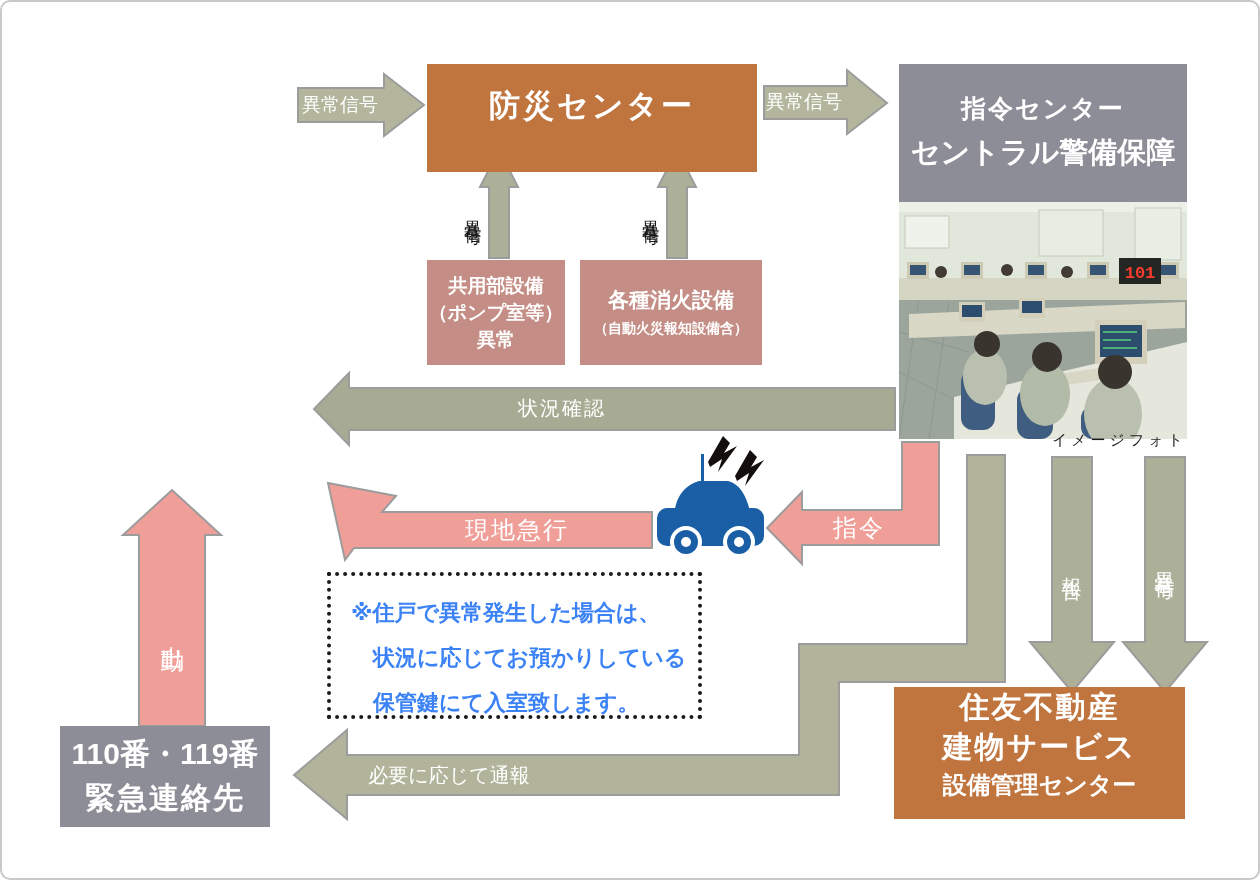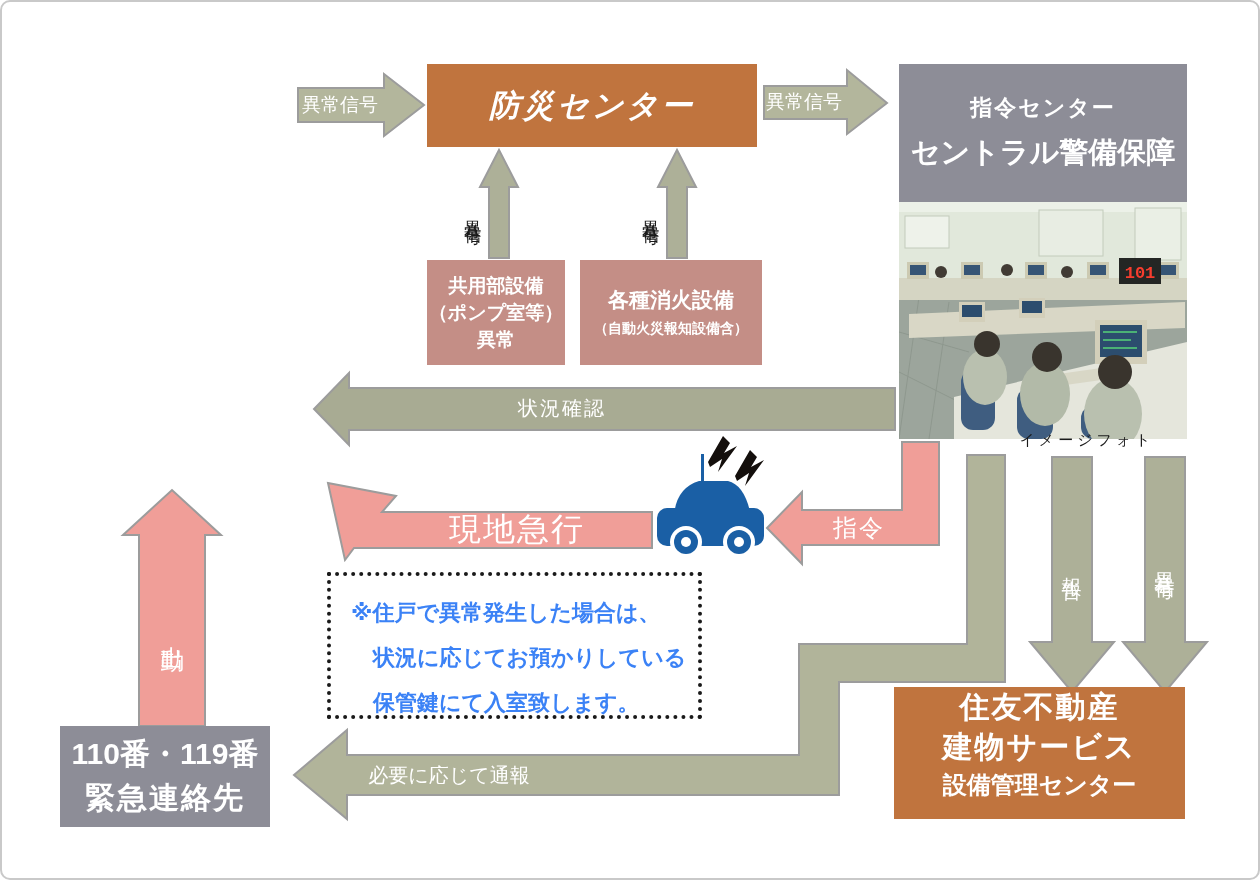--- a/index.html
+++ b/index.html
@@ -30,21 +30,21 @@
     display:flex;align-items:center;justify-content:center;letter-spacing:1px;
   }
   .orangebox{background:#c0743e;}
   .graybox{background:#8d8d97;}
   .rosebox{background:#c48e86;display:flex;flex-direction:column;justify-content:center;}
   .notebox{
     position:absolute;border:4px dotted #1a1a1a;background:#fff;color:#3b82f6;
     font-size:22px;font-weight:bold;line-height:45px;padding:14px 0 0 20px;z-index:4;
   }
   .notebox .indent{padding-left:22px;}
-  .caption{position:absolute;color:#1a1a1a;font-size:15px;letter-spacing:4px;text-align:center;z-index:5;}
+  .caption{position:absolute;color:#1a1a1a;font-size:15px;letter-spacing:4px;text-align:right;z-index:5;}
 </style>
 </head>
 <body>
 
 <div class="canvas">
 
   <svg class="abs" style="left:0;top:0;z-index:1;" width="1260" height="880" viewBox="0 0 1260 880">
     <g stroke="#9c9c9c" stroke-width="2" stroke-linejoin="miter">
       <polygon fill="#b3b69c" points="296,86 382,86 382,72 422,103 382,134 382,120 296,120"></polygon>
       <polygon fill="#b3b69c" points="762,84 845,84 845,68 885,101 845,132 845,117 762,117"></polygon>
@@ -70,27 +70,27 @@
       <circle cx="684" cy="540" r="5" fill="#ffffff"></circle>
       <circle cx="737" cy="540" r="5" fill="#ffffff"></circle>
     </g>
     <g fill="#140f0c">
       <polygon points="706,460 721,434 728,441 722,451 735,444 716,470 720,457 708,465"></polygon>
       <polygon points="733,474 748,448 755,455 749,465 762,458 743,484 747,471 735,479"></polygon>
     </g>
   </svg>
 
 
-  <div class="box orangebox" style="left:425px;top:62px;width:330px;height:83px;z-index:2;
-              font-size:31px;letter-spacing:3px;line-height:83px;font-style:italic;">
+  <div class="box orangebox" style="left:425px;top:62px;width:330px;height:108px;z-index:2;
+              font-size:31px;letter-spacing:3px;line-height:83px;">
     <span>防災センター</span>
   </div>
 
   <div class="box graybox" style="left:897px;top:62px;width:288px;height:138px;z-index:2;padding-top:22px;">
-    <div style="font-size:22px;letter-spacing:2px;line-height:44px;">指令センター</div>
+    <div style="font-size:25px;letter-spacing:2px;line-height:44px;">指令センター</div>
     <div style="font-size:29px;line-height:44px;">セントラル警備保障</div>
   </div>
 
   <svg class="abs" style="left:897px;top:200px;z-index:2;" width="288" height="237" viewBox="0 0 288 237">
     <rect x="0" y="0" width="288" height="237" fill="#e6ebdf"></rect>
     <rect x="0" y="0" width="288" height="10" fill="#f2f5ee"></rect>
     <rect x="6" y="14" width="44" height="32" fill="#f4f6f0" stroke="#c4ccbc"></rect>
     <rect x="140" y="8" width="64" height="46" fill="#eef1e8" stroke="#c4ccbc"></rect>
     <rect x="236" y="6" width="46" height="52" fill="#f0f3ea" stroke="#c4ccbc"></rect>
     <rect x="0" y="95" width="288" height="142" fill="#99a199"></rect>
@@ -180,20 +180,20 @@
   <div class="box graybox" style="left:58px;top:724px;width:210px;height:101px;z-index:2;padding-top:6px;">
     <div style="font-size:30px;line-height:44px;">110番・119番</div>
     <div style="font-size:30px;line-height:44px;letter-spacing:2px;">緊急連絡先</div>
   </div>
 
   <div class="lbl" style="left:338px;top:103px;font-size:19px;">異常信号</div>
   <div class="lbl" style="left:802px;top:100px;font-size:19px;">異常信号</div>
   <div class="lbl vert dark" style="left:470px;top:211px;font-size:17px;">異常信号</div>
   <div class="lbl vert dark" style="left:648px;top:211px;font-size:17px;">異常信号</div>
   <div class="lbl" style="left:560px;top:406px;font-size:20px;letter-spacing:2px;">状況確認</div>
-  <div class="lbl" style="left:515px;top:528px;font-size:32px;letter-spacing:2px;">現地急行</div>
+  <div class="lbl" style="left:515px;top:528px;font-size:24px;letter-spacing:2px;">現地急行</div>
   <div class="lbl" style="left:857px;top:526px;font-size:24px;letter-spacing:2px;">指令</div>
   <div class="lbl vert" style="left:1070px;top:562px;font-size:20px;">報告</div>
   <div class="lbl vert" style="left:1163px;top:560px;font-size:20px;">異常信号</div>
   <div class="lbl" style="left:447px;top:773px;font-size:20px;">必要に応じて通報</div>
   <div class="lbl vert" style="left:170px;top:628px;font-size:24px;">出動</div>
 
 </div>
 
 </body></html>

